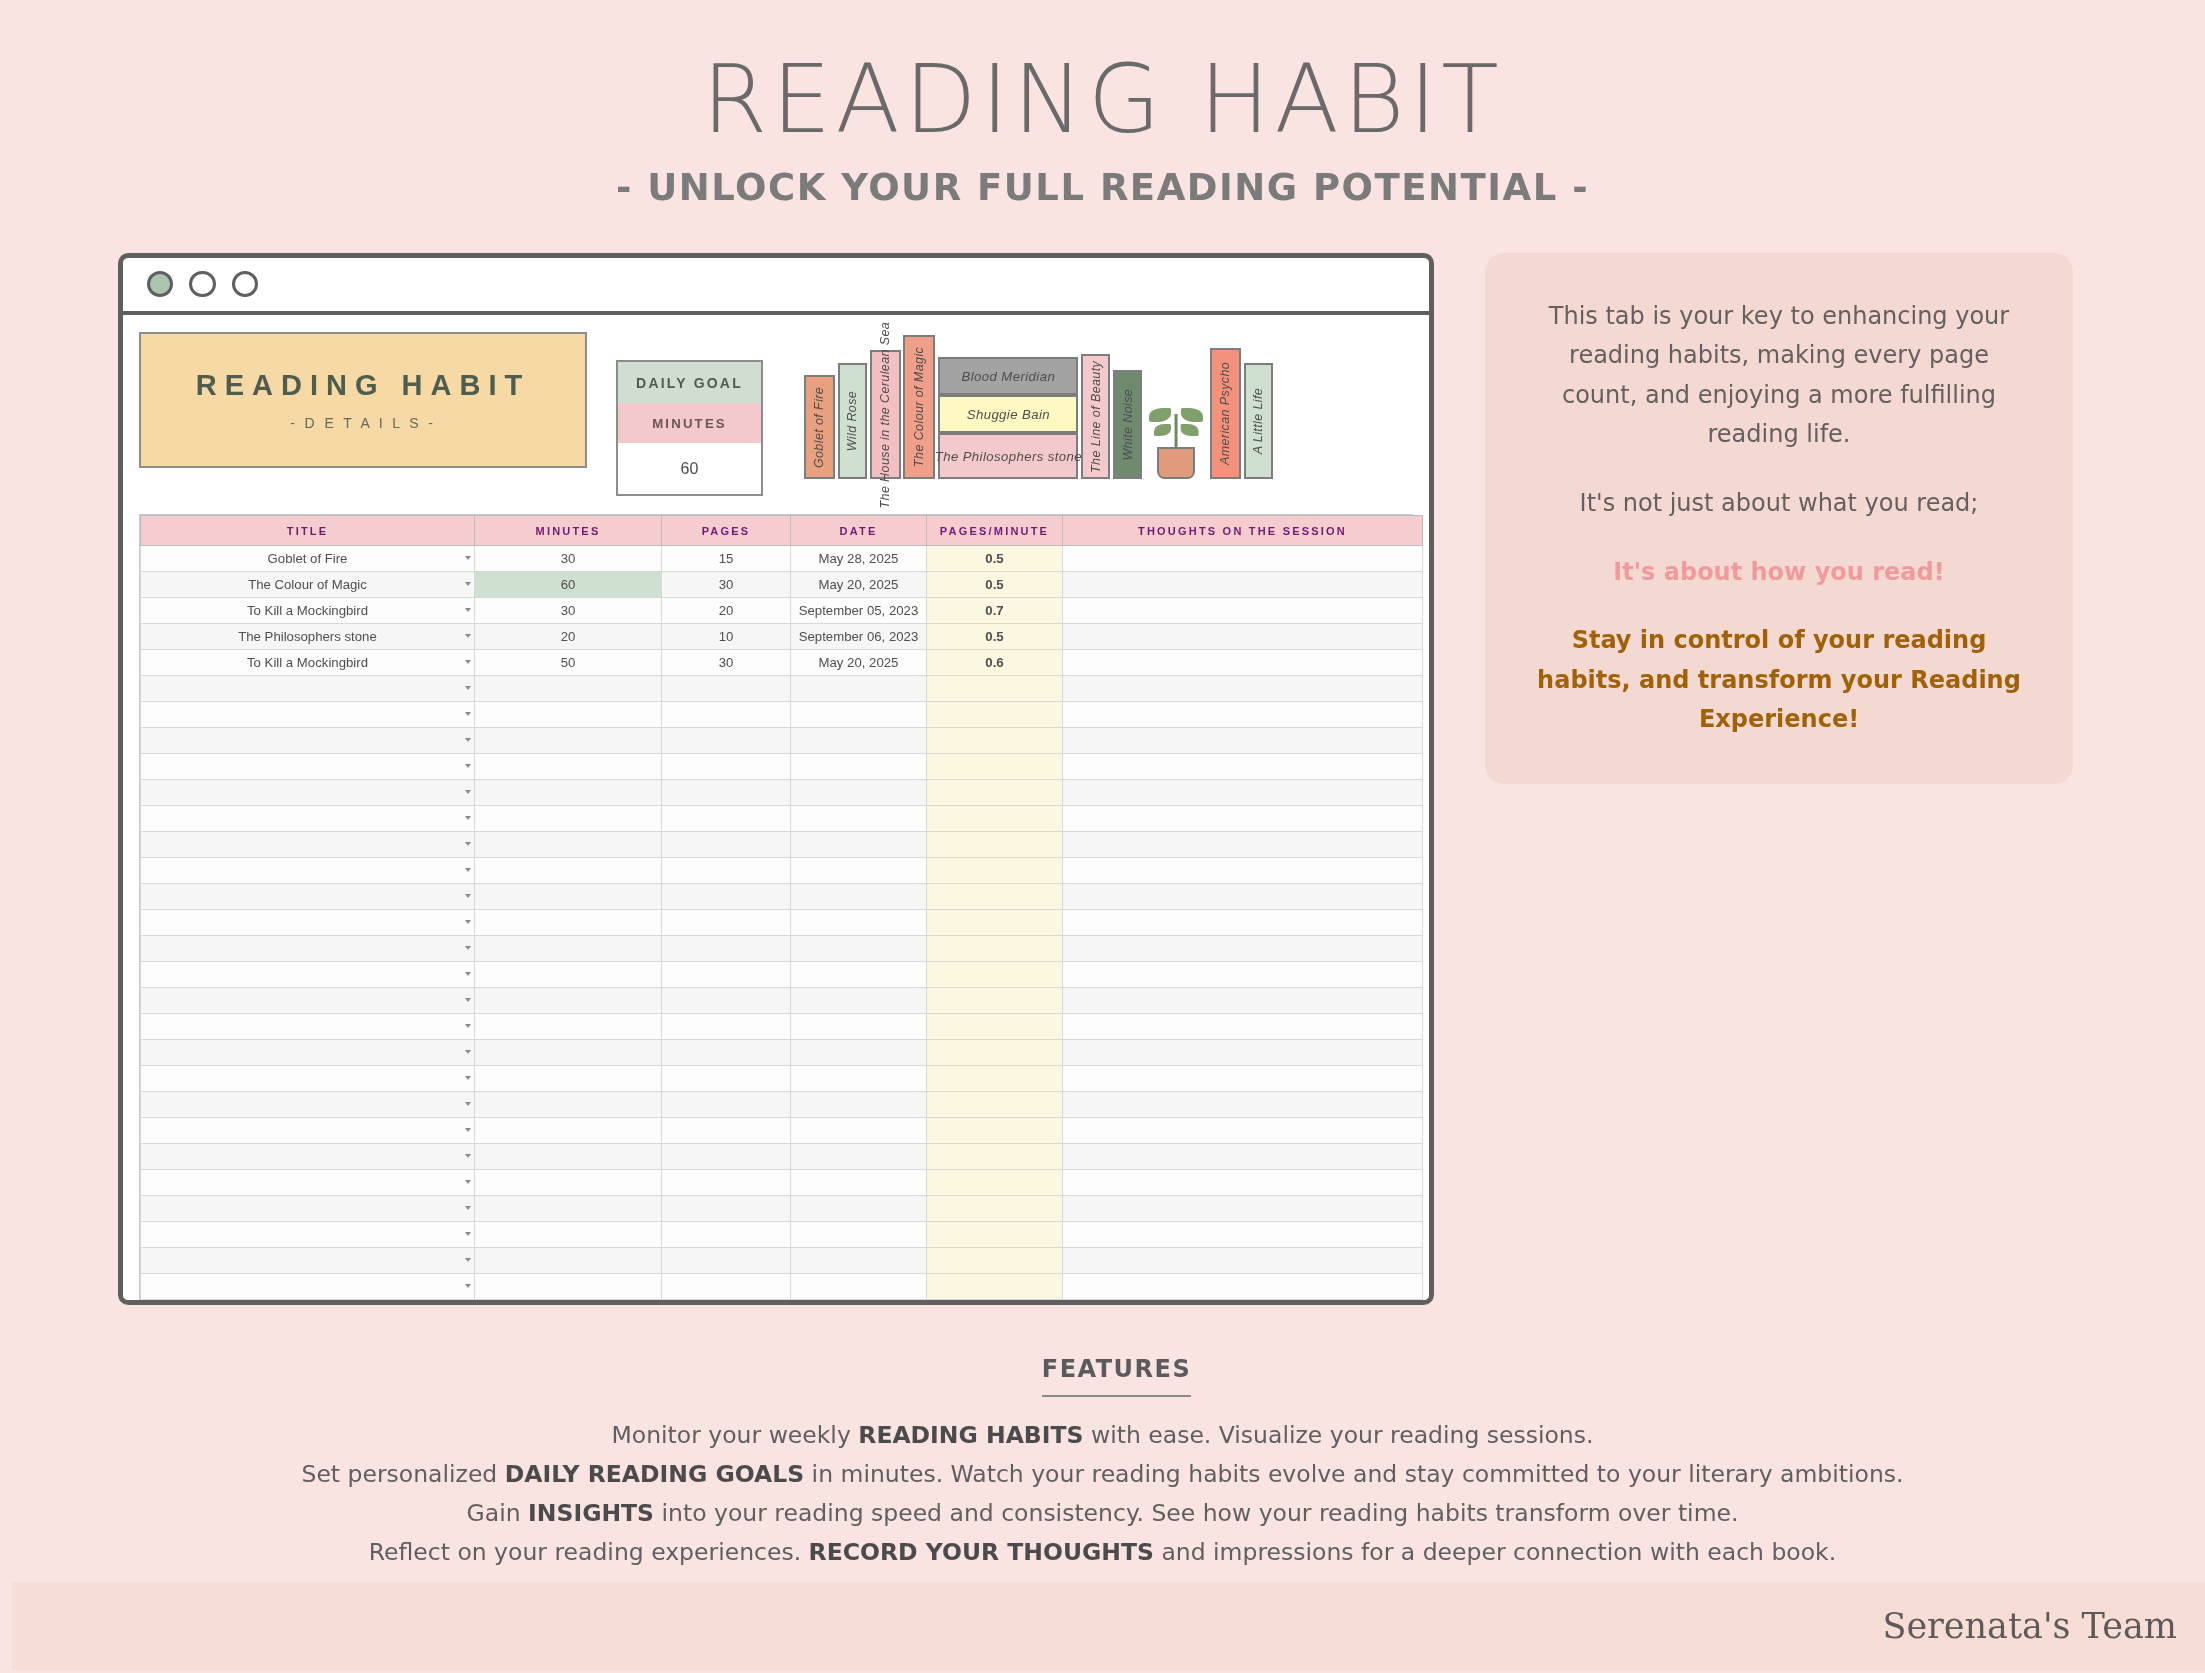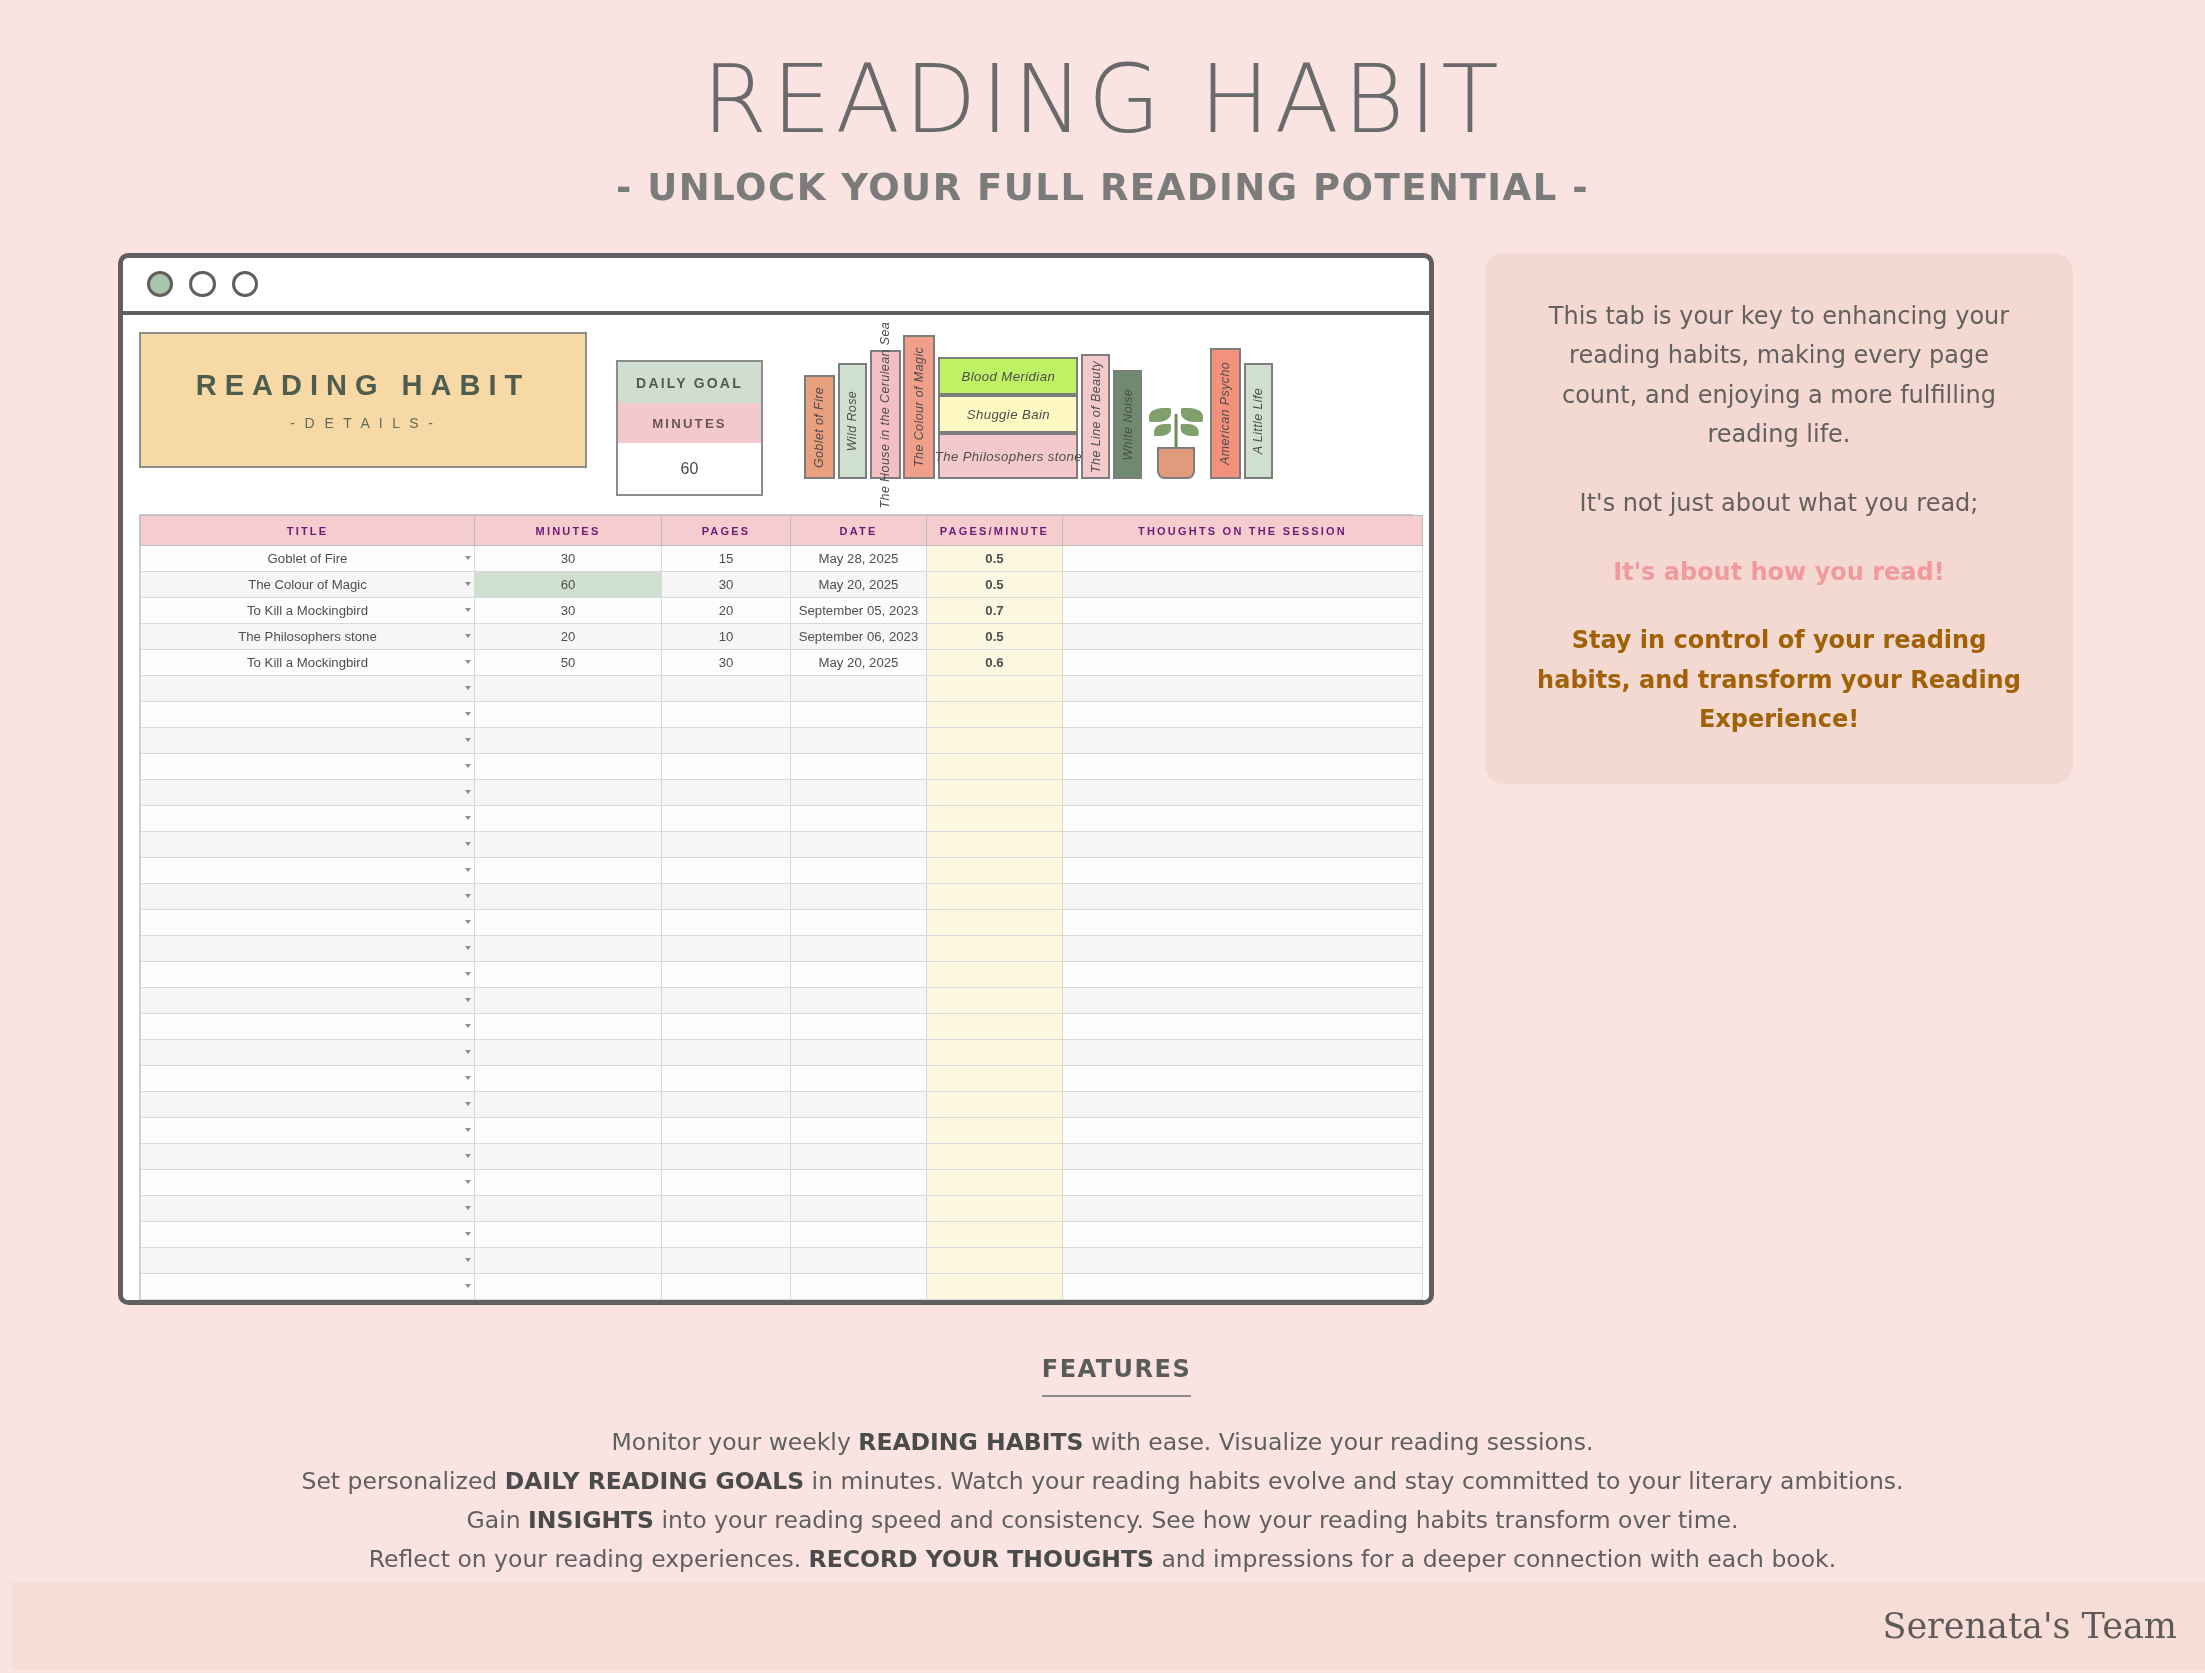--- a/index.html
+++ b/index.html
@@ -312,21 +312,21 @@
     letter-spacing: 1.5px;
     color: #5b5b5b;
     font-weight: 700;
     display: inline-block;
     padding-bottom: 11.8px;
     border-bottom: 2.2px solid #8b8b8b;
     font-family: "DejaVu Sans", sans-serif;
     margin-left: 28px;
   }
   .features-list {
-    margin-top: 31px;
+    margin-top: 24px;
   }
   .features-list div {
     font-size: 23.5px;
     color: #5f5f5f;
     margin: 11px 0;
     font-family: "DejaVu Sans", sans-serif;
   }
   .features-list b { color: #4b4b4b; font-weight: 700; }
 
   
@@ -390,21 +390,21 @@
               <span>Wild Rose</span>
             </div>
           <div class="book" style="background:#f2c0c2;width:31px;height:129px">
               <span>The House in the Cerulean Sea</span>
             </div>
           <div class="book" style="background:#f0a08a;width:32px;height:144px">
               <span>The Colour of Magic</span>
             </div>
 
           <div class="stack">
-            <div class="book wide" style="background:#bef264;height:38px">
+            <div class="book wide" style="background:#a3a3a3;height:38px">
                 <span>Blood Meridian</span>
               </div>
             <div class="book wide" style="background:#fef9c3;height:38px">
                 <span>Shuggie Bain</span>
               </div>
             <div class="book wide" style="background:#f3c9cb;height:46px">
                 <span>The Philosophers stone</span>
               </div>
           </div>
 

